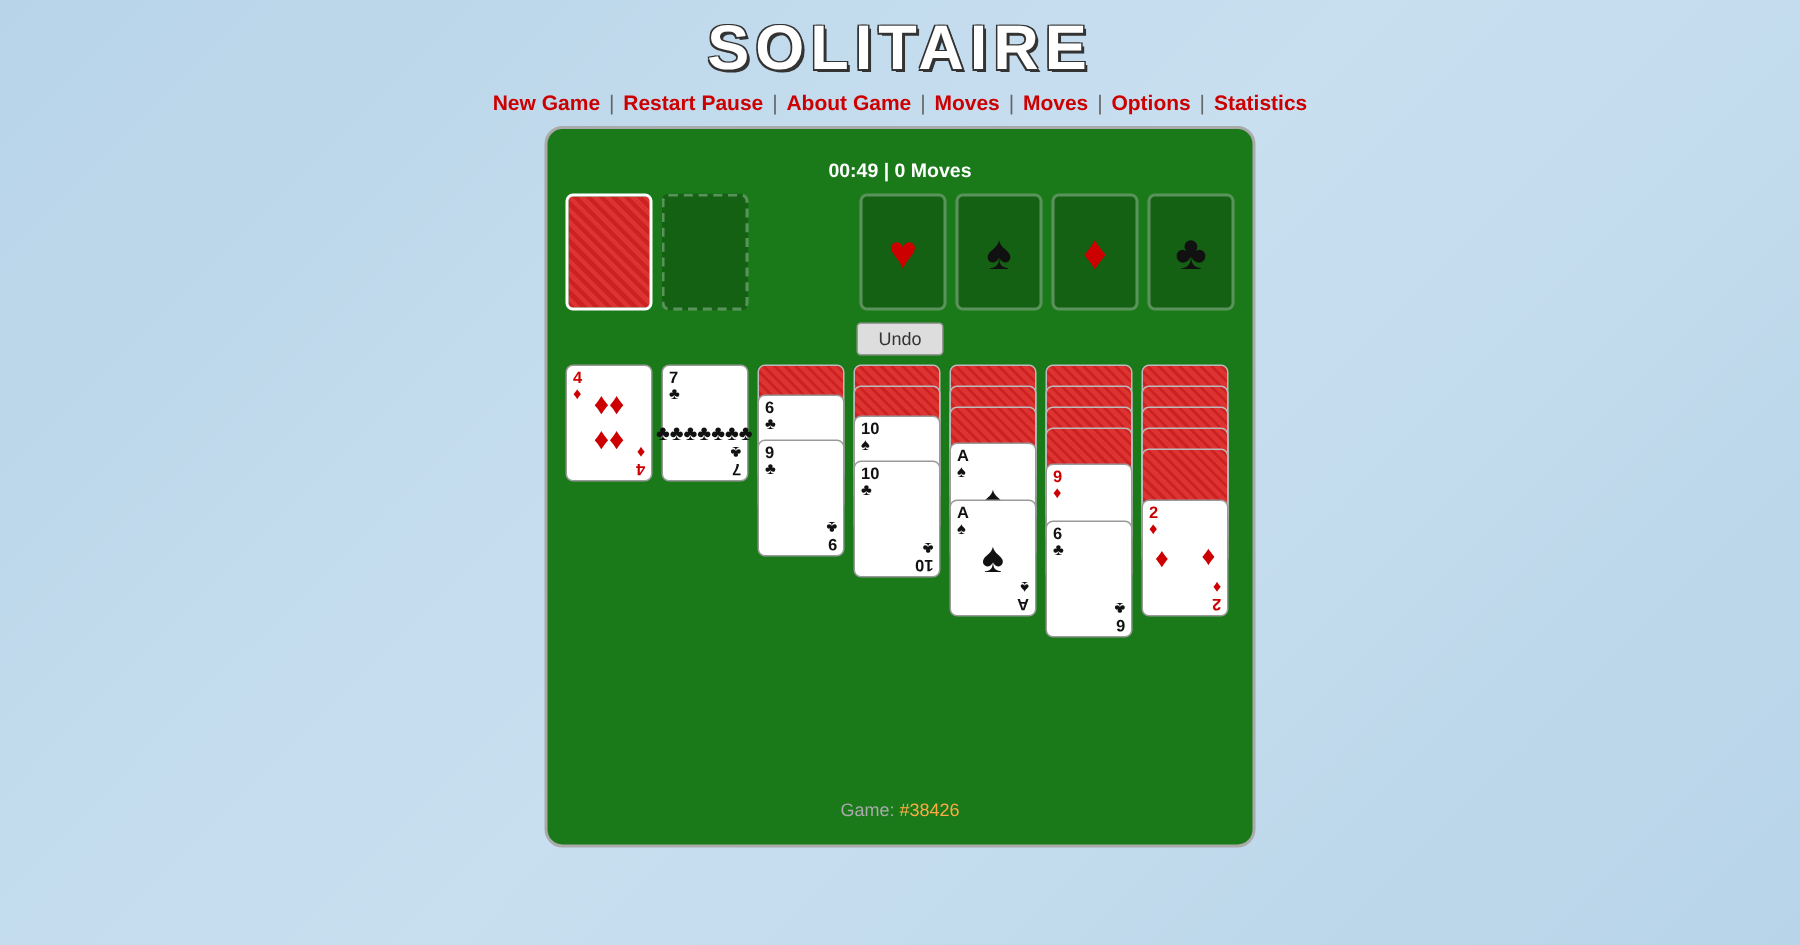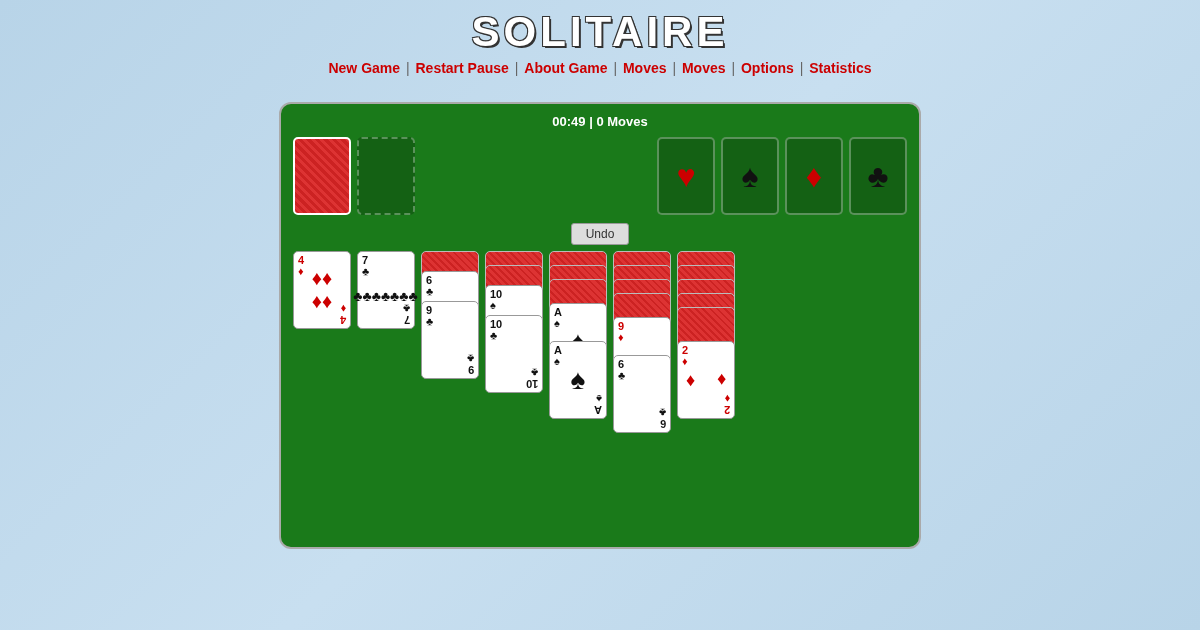--- a/index.html
+++ b/index.html
@@ -31,27 +31,26 @@
       color: #666;
       margin: 0 2px;
     }
     #nav a {
       color: #cc0000;
       text-decoration: none;
       font-weight: bold;
       cursor: pointer;
     }
     #game-area {
-      width: 642px;
+      width: 474px;
       background: #1a7a1a;
       border-radius: 12px;
       border: 2px solid #aaa;
-      padding: 10px 12px 16px;
+      padding: 20px 12px 16px;
       position: relative;
-      margin-top: 18px;
     }
     #status-bar {
       text-align: center;
       color: white;
       font-size: 13px;
       margin-bottom: 8px;
       font-weight: bold;
     }
     #top-area {
       display: flex;
@@ -300,13 +299,16 @@
       <div class="card-in-stack" style="top:90px; background:white;">
         <span class="card-rank-top-left suit-red">2<br>♦</span>
         <span style="font-size:18px; color:#cc0000; position:absolute; top:28px; left:8px;">♦</span>
         <span style="font-size:18px; color:#cc0000; position:absolute; bottom:28px; right:8px; transform:rotate(180deg);">♦</span>
         <span class="card-rank-bottom-right suit-red">2<br>♦</span>
       </div>
     </div>
 
   </div>
 
+  <div id="game-footer">
+    Game: <span>#38426</span>
+  </div>
 </div>
 
 </body></html>

